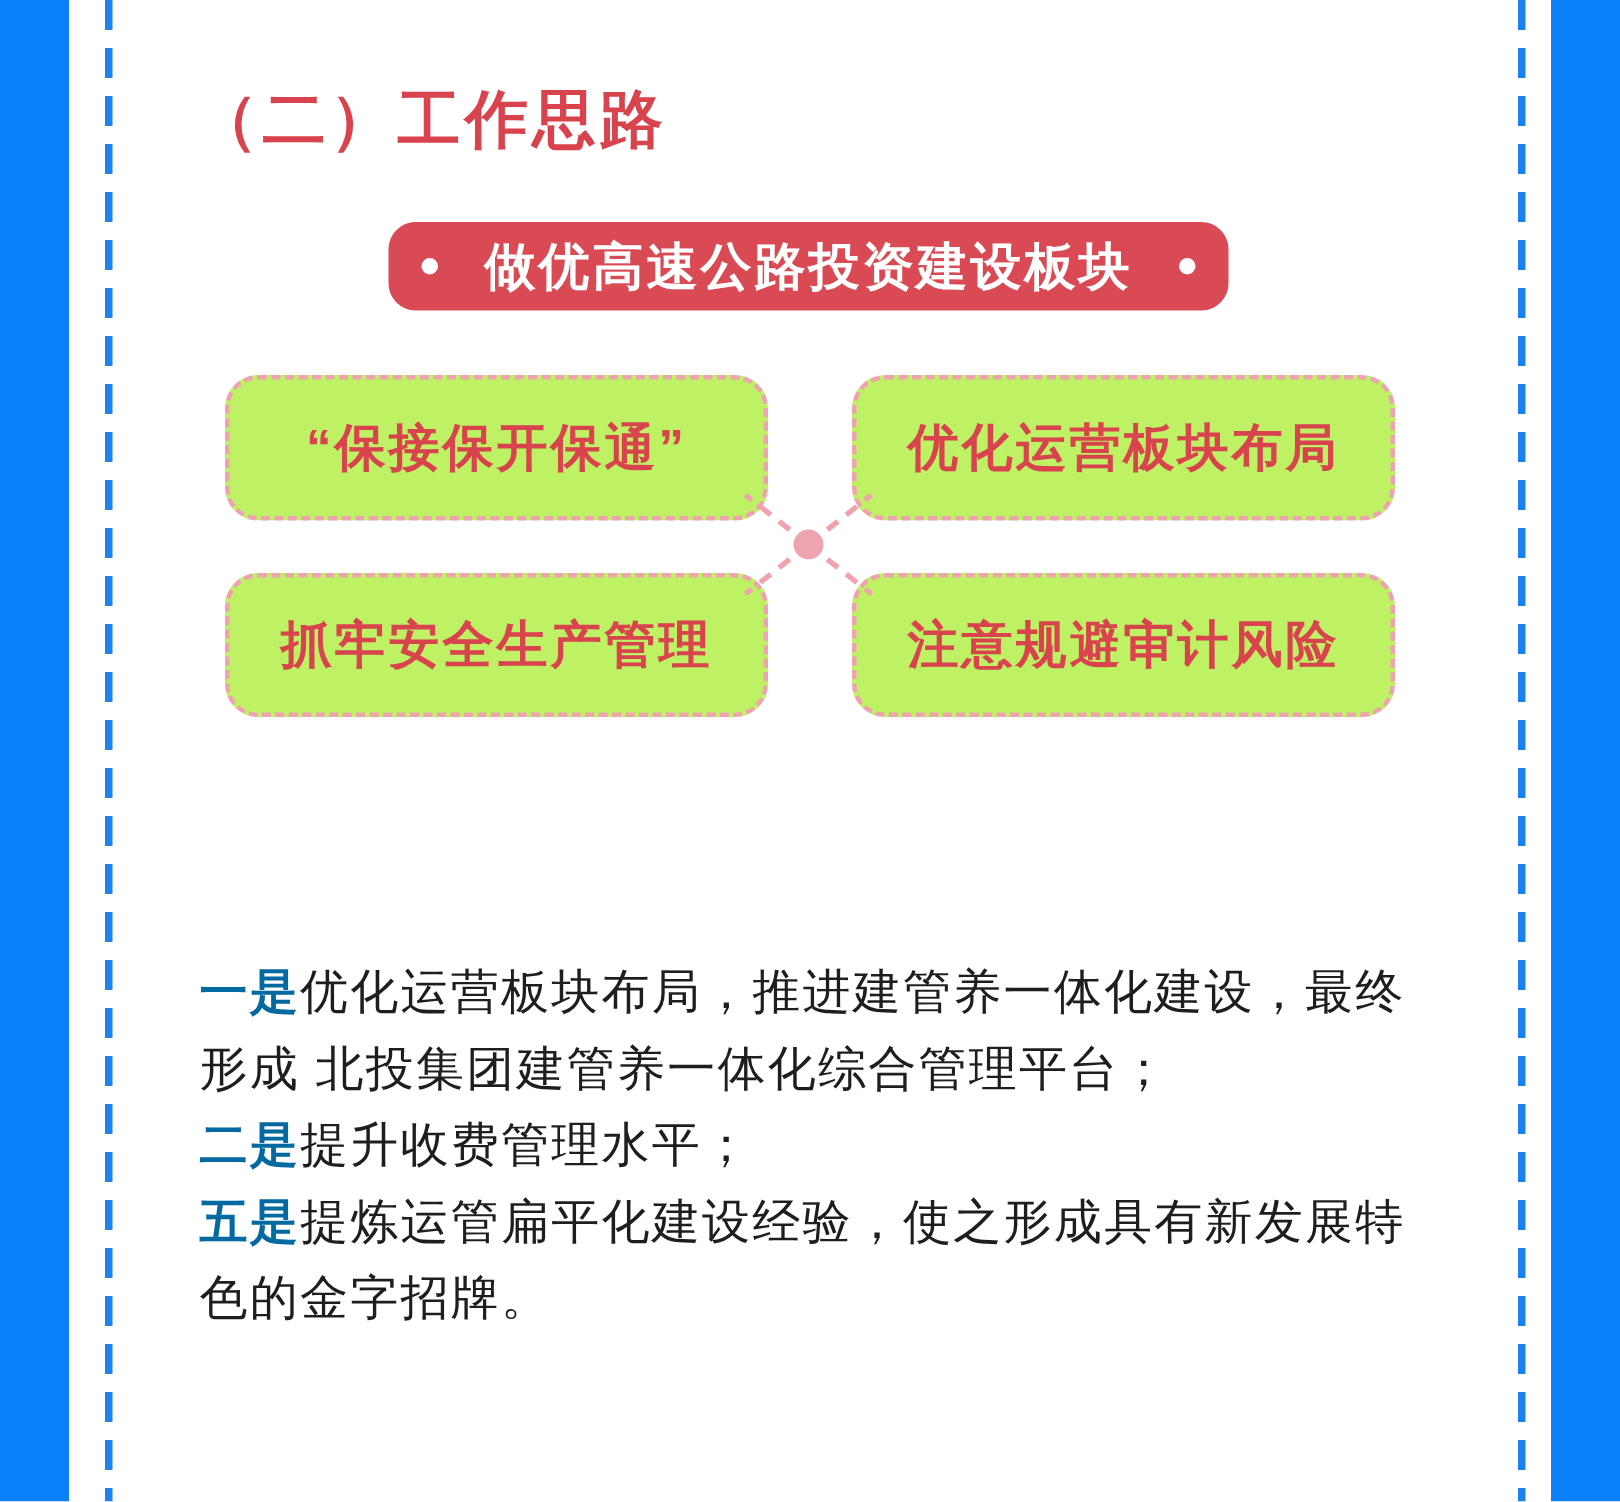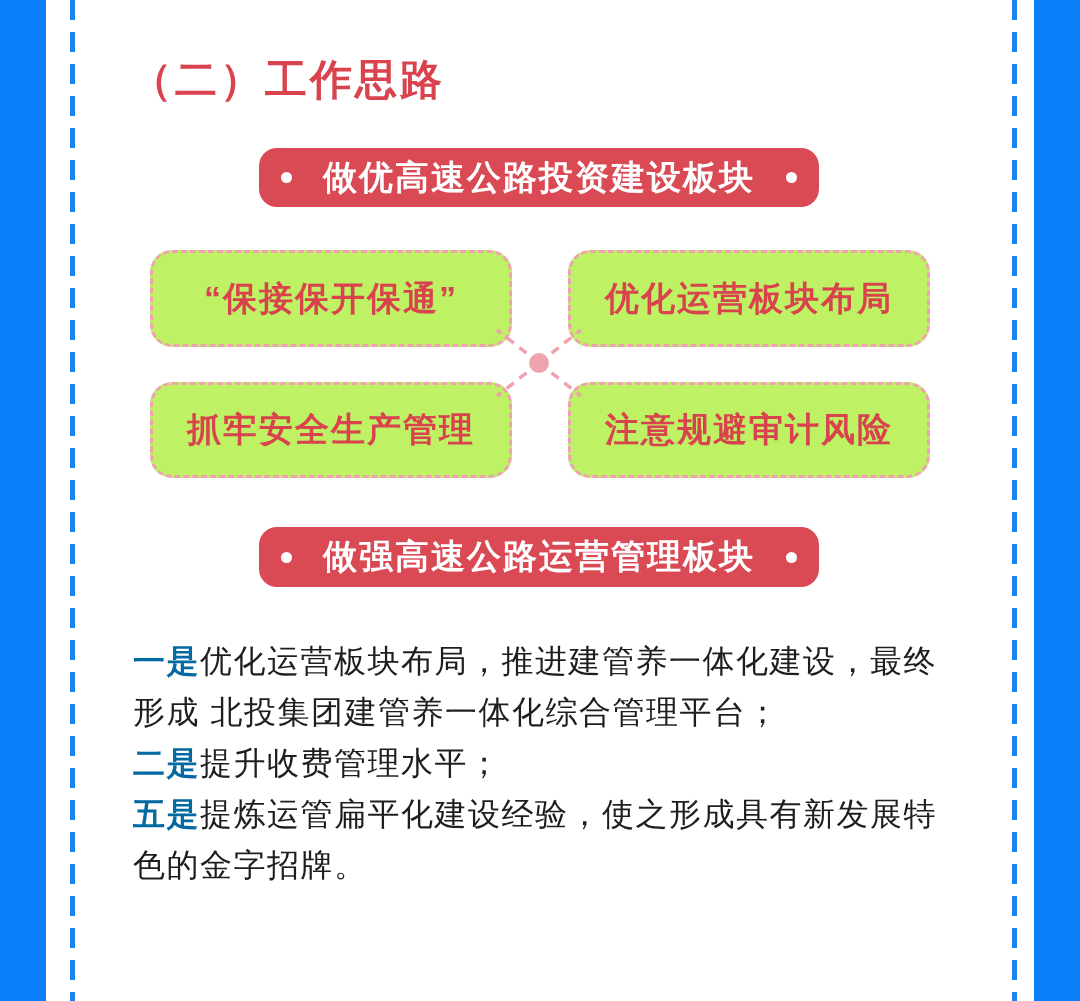--- a/index.html
+++ b/index.html
@@ -79,25 +79,20 @@
   <svg class="connector" viewBox="0 0 140 106" xmlns="http://www.w3.org/2000/svg">
     <g stroke="#efa3ae" stroke-width="3.5" stroke-dasharray="9 7" fill="none">
       <line x1="69" y1="53" x2="27" y2="20"></line>
       <line x1="69" y1="53" x2="111" y2="20"></line>
       <line x1="69" y1="53" x2="27" y2="86"></line>
       <line x1="69" y1="53" x2="111" y2="86"></line>
     </g>
     <circle cx="69" cy="53" r="10" fill="#eda4ae"></circle>
   </svg>
 
-  <div class="pill p2">
-    <span class="dot"></span>
-    <span class="label">做强高速公路运营管理板块</span>
-    <span class="dot"></span>
-  </div>
 
   <div class="bodytext">
     <p><span class="lead">一是</span><span>优化运营板块布局，推进建管养一体化建设，最终形成 北投集团建管养一体化综合管理平台；</span></p>
     <p><span class="lead">二是</span><span>提升收费管理水平；</span></p>
     <p><span class="lead">五是</span><span>提炼运管扁平化建设经验，使之形成具有新发展特色的金字招牌。</span></p>
   </div>
 
 </div>
 
 </body></html>

